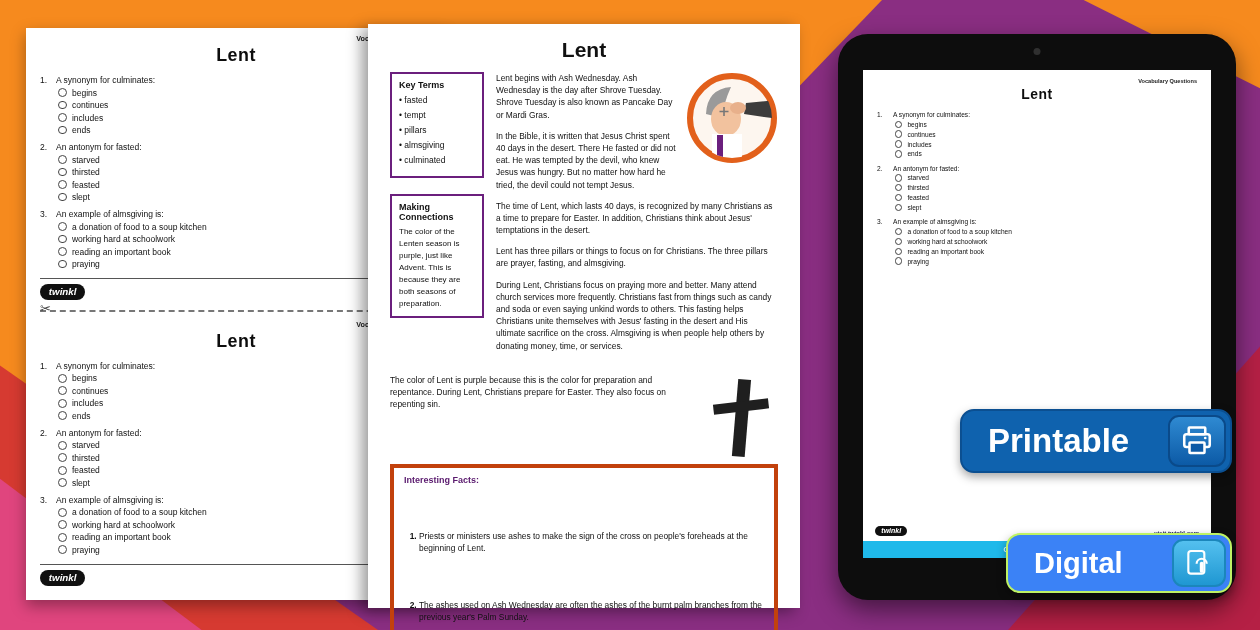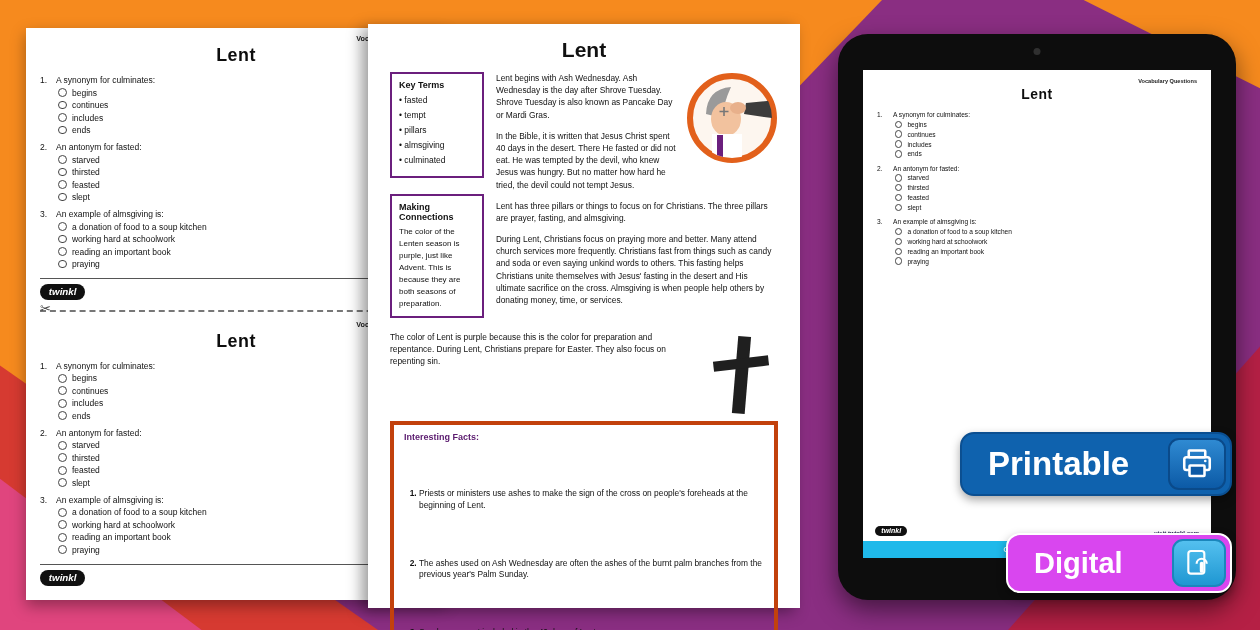--- a/index.html
+++ b/index.html
@@ -72,24 +72,24 @@
   .tab-bar{position:absolute;left:0;right:0;bottom:0;height:17px;background:#1fb9ea;color:#fff;
            display:flex;align-items:center;justify-content:center;font-size:6.5px;font-weight:bold;
            letter-spacing:.4px;}
 
   
   .badge{position:absolute;display:flex;align-items:center;border-radius:14px;color:#fff;
          font-weight:bold;z-index:6;box-shadow:0 4px 10px rgba(0,0,0,.35);box-sizing:border-box;}
   .badge .label{padding-left:26px;}
   .icon-sq{position:absolute;top:4px;bottom:4px;right:4px;border-radius:11px;
            display:flex;align-items:center;justify-content:center;box-sizing:border-box;}
-  .printable{left:960px;top:432px;width:272px;height:64px;background:#0f62ae;border:2px solid #0b4f91;}
+  .printable{left:960px;top:409px;width:272px;height:64px;background:#0f62ae;border:2px solid #0b4f91;}
   .printable .label{font-size:33px;}
   .printable .icon-sq{width:58px;background:linear-gradient(#2f8ad2,#0c5aa6);border:2px solid #0a4a8a;}
-  .digital{left:1006px;top:533px;width:226px;height:60px;background:#d946ef;border:2px solid #ffffff;}
+  .digital{left:1006px;top:533px;width:226px;height:60px;background:#3b82f6;border:2px solid #bef264;}
   .digital .label{font-size:29px;}
   .digital .icon-sq{width:54px;background:linear-gradient(#54c0ef,#1f97d2);border:2px solid #1b86bb;}
 </style>
 </head>
 <body>
 
 <div class="canvas">
 
   <div class="bg bg-orange"></div>
   <div class="bg bg-red"></div>
@@ -263,20 +263,21 @@
             <ellipse cx="40" cy="47" rx="15" ry="17" fill="#f2c29e"></ellipse>
             <rect x="26" y="62" width="30" height="26" fill="#ffffff"></rect>
             <rect x="31" y="63" width="6" height="25" fill="#6b1f7d"></rect>
             <path d="M92 28 L60 31 L58 42 L92 47 Z" fill="#3c3c3c"></path>
             <ellipse cx="52" cy="36" rx="8" ry="6" fill="#e8b08b"></ellipse>
             <path d="M38 35 v9 M33.5 39.5 h9" stroke="#777" stroke-width="1.6" fill="none"></path>
           </g>
         </svg>
         <p>Lent begins with Ash Wednesday. Ash Wednesday is the day after Shrove Tuesday. Shrove Tuesday is also known as Pancake Day or Mardi Gras.</p>
         <p>In the Bible, it is written that Jesus Christ spent 40 days in the desert. There He fasted or did not eat. He was tempted by the devil, who knew Jesus was hungry. But no matter how hard he tried, the devil could not tempt Jesus.</p>
+        <p>The time of Lent, which lasts 40 days, is recognized by many Christians as a time to prepare for Easter. In addition, Christians think about Jesus' temptations in the desert.</p>
         <p>Lent has three pillars or things to focus on for Christians. The three pillars are prayer, fasting, and almsgiving.</p>
         <p>During Lent, Christians focus on praying more and better. Many attend church services more frequently. Christians fast from things such as candy and soda or even saying unkind words to others. This fasting helps Christians unite themselves with Jesus' fasting in the desert and His ultimate sacrifice on the cross. Almsgiving is when people help others by donating money, time, or services.</p>
       </div>
     </div>
 
     <div class="pm-full">
       <svg class="cross" viewBox="0 0 72 92">
         <path d="M40 4 L33 88" stroke="#1f1f1f" stroke-width="14" fill="none"></path>
         <path d="M6 37 L66 30" stroke="#1f1f1f" stroke-width="11" fill="none"></path>
       </svg>

